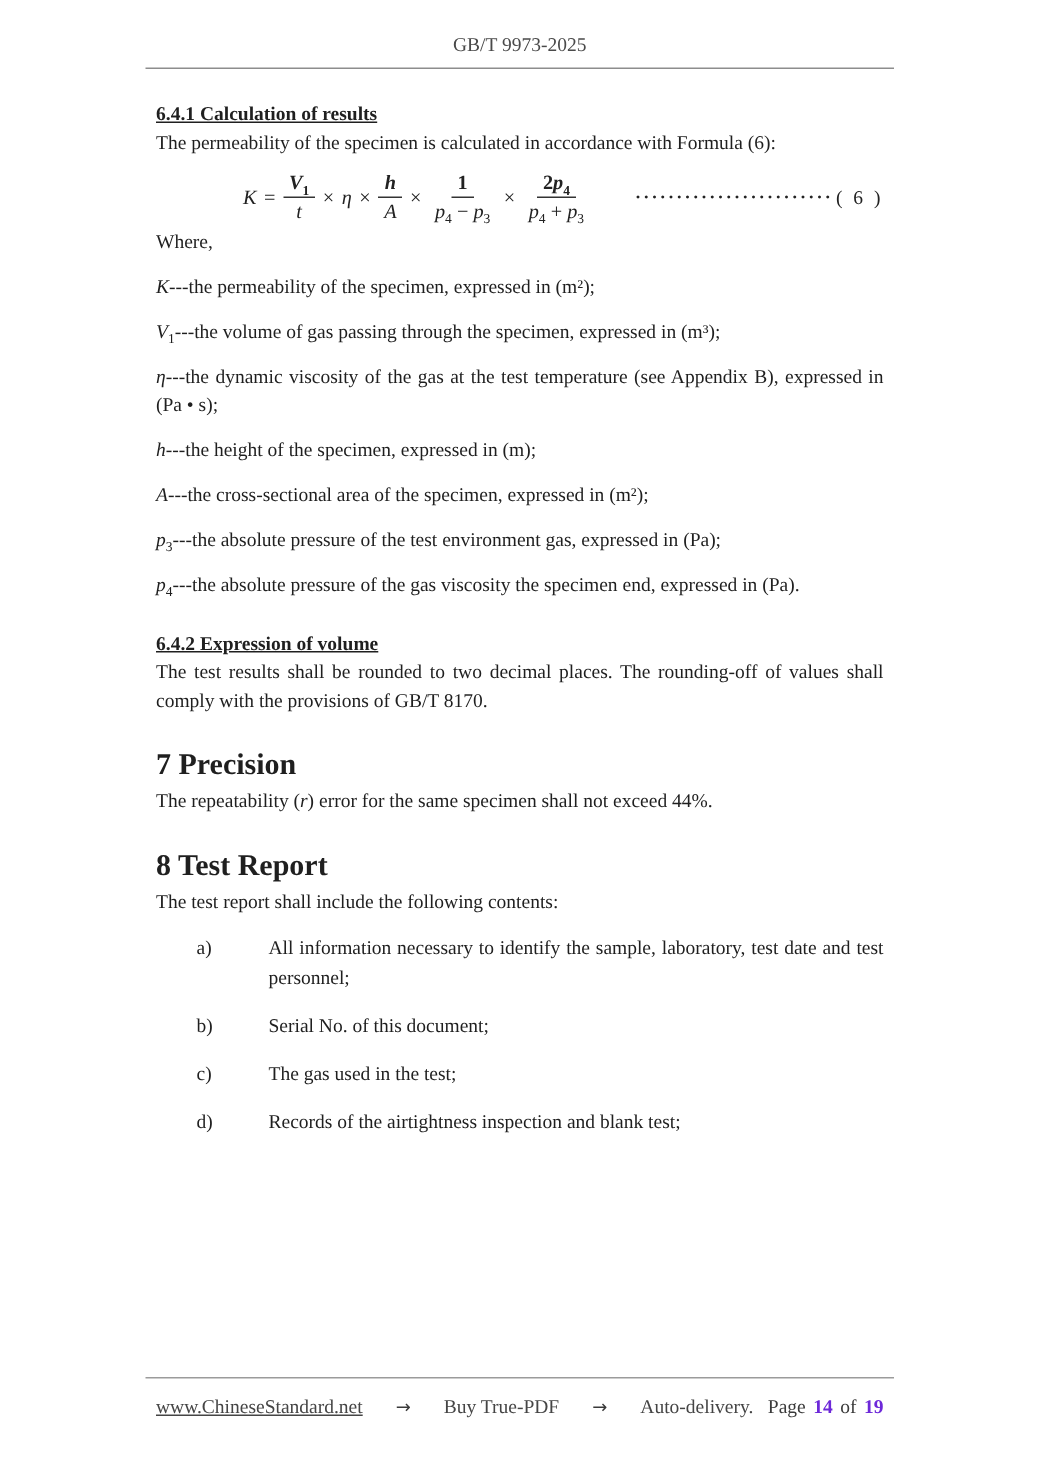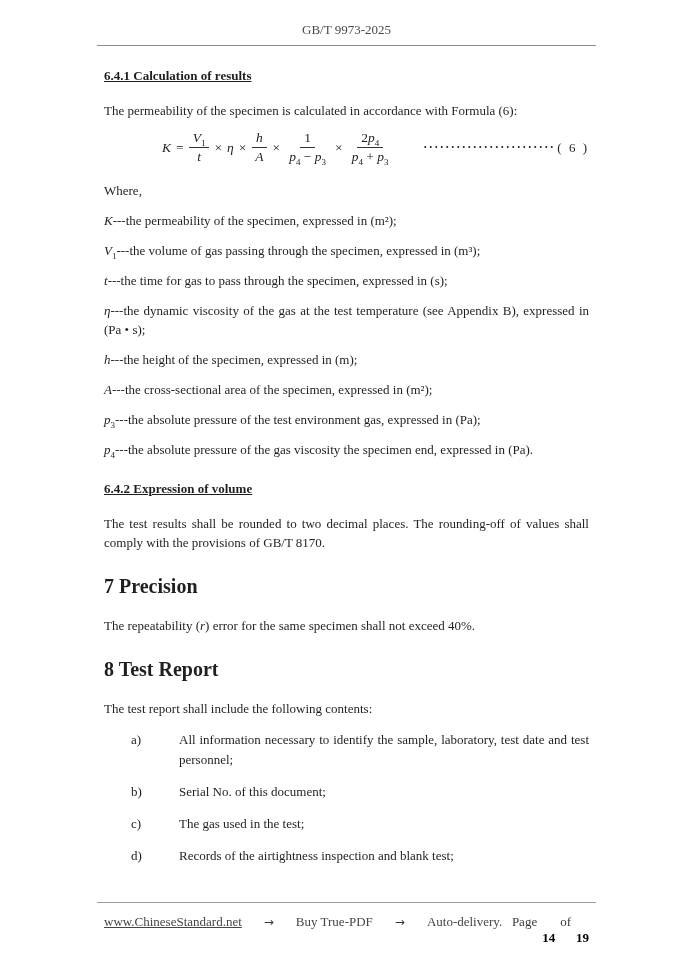--- a/index.html
+++ b/index.html
@@ -35,21 +35,21 @@
     line-height: 19px;
     text-decoration: underline;
   }
   .big-heading {
     font-weight: bold;
     font-size: 20px;
     margin: 21px 0 0;
     line-height: 27px;
   }
   p.para {
-    margin: 16px 0 0;
+    margin: 0 0 0;
     line-height: 19px;
     text-align: justify;
   }
   p.def { margin: 11px 0 0; line-height: 19px; text-align: justify; }
   .ivar { font-style: italic; }
   sub { font-size: 9px; line-height: 0; }
   
   .formula-row {
     display: flex;
     align-items: center;
@@ -64,21 +64,21 @@
     font-size: 13.5px;
     color: #222;
   }
   .frac {
     display: inline-flex;
     flex-direction: column;
     align-items: center;
     line-height: 16px;
     vertical-align: middle;
   }
-  .frac .num { border-bottom: 1px solid #333; padding: 0 4px 1px; }
+  .frac .num { border-bottom: 1px solid #333; padding: 0 4px 1px; font-weight: bold; }
   .frac .den { padding: 1px 4px 0; }
   .formula-ref { display: inline-flex; align-items: center; color: #222; }
   .formula-dots {
     font-weight: bold;
     letter-spacing: 1.5px;
     font-size: 12px;
   }
   .formula-number { font-size: 13px; margin-left: 2px; letter-spacing: 2px; }
   
   .report-item {
@@ -96,21 +96,21 @@
     display: flex;
     justify-content: space-between;
     align-items: baseline;
     font-size: 13px;
     color: #454545;
   }
   .footer-left { display: inline-flex; gap: 22px; align-items: baseline; }
   .site-link { text-decoration: underline; color: #454545; cursor: pointer; }
   .arrow-icon { font-family: "DejaVu Sans", sans-serif; font-size: 12px; color: #3a3a3a; }
   .page-indicator { color: #3a3a3a; display: inline-flex; gap: 5px; }
-  .page-num { font-weight: bold; color: #000000; margin-top: 16px; }
+  .page-num { font-weight: bold; color: #6d28d9; }
 </style>
 </head>
 <body>
 
 <div class="page">
 
   <div class="doc-header">
     <span>GB/T 9973-2025</span>
   </div>
 
@@ -159,34 +159,33 @@
       <span class="formula-ref">
         <span class="formula-dots">························</span>
         <span class="formula-number">( 6 )</span>
       </span>
     </div>
 
     <p class="para">Where,</p>
 
     <p class="def"><span class="ivar">K</span><sub></sub><span>---the permeability of the specimen, expressed in (m²);</span></p>
     <p class="def"><span class="ivar">V</span><sub>1</sub><span>---the volume of gas passing through the specimen, expressed in (m³);</span></p>
-    <p class="def"><span class="ivar">t</span><sub></sub><span>---the time for gas to pass through the specimen, expressed in (s);</span></p>
     <p class="def"><span class="ivar">η</span><sub></sub><span>---the dynamic viscosity of the gas at the test temperature (see Appendix B), expressed in (Pa • s);</span></p>
     <p class="def"><span class="ivar">h</span><sub></sub><span>---the height of the specimen, expressed in (m);</span></p>
     <p class="def"><span class="ivar">A</span><sub></sub><span>---the cross-sectional area of the specimen, expressed in (m²);</span></p>
     <p class="def"><span class="ivar">p</span><sub>3</sub><span>---the absolute pressure of the test environment gas, expressed in (Pa);</span></p>
     <p class="def"><span class="ivar">p</span><sub>4</sub><span>---the absolute pressure of the gas viscosity the specimen end, expressed in (Pa).</span></p>
 
     <h4 class="sub-heading">6.4.2 Expression of volume</h4>
 
     <p class="para">The test results shall be rounded to two decimal places. The rounding-off of values shall comply with the provisions of GB/T 8170.</p>
 
     <h2 class="big-heading">7 Precision</h2>
 
-    <p class="para"><span>The repeatability (</span><span class="ivar">r</span><span>) error for the same specimen shall not exceed 40%.</span></p>
+    <p class="para"><span>The repeatability (</span><span class="ivar">r</span><span>) error for the same specimen shall not exceed 44%.</span></p>
 
     <h2 class="big-heading">8 Test Report</h2>
 
     <p class="para">The test report shall include the following contents:</p>
 
     <div class="report-item">
       <span class="lbl">a)</span>
       <span class="txt">All information necessary to identify the sample, laboratory, test date and test personnel;</span>
     </div>
     <div class="report-item">

